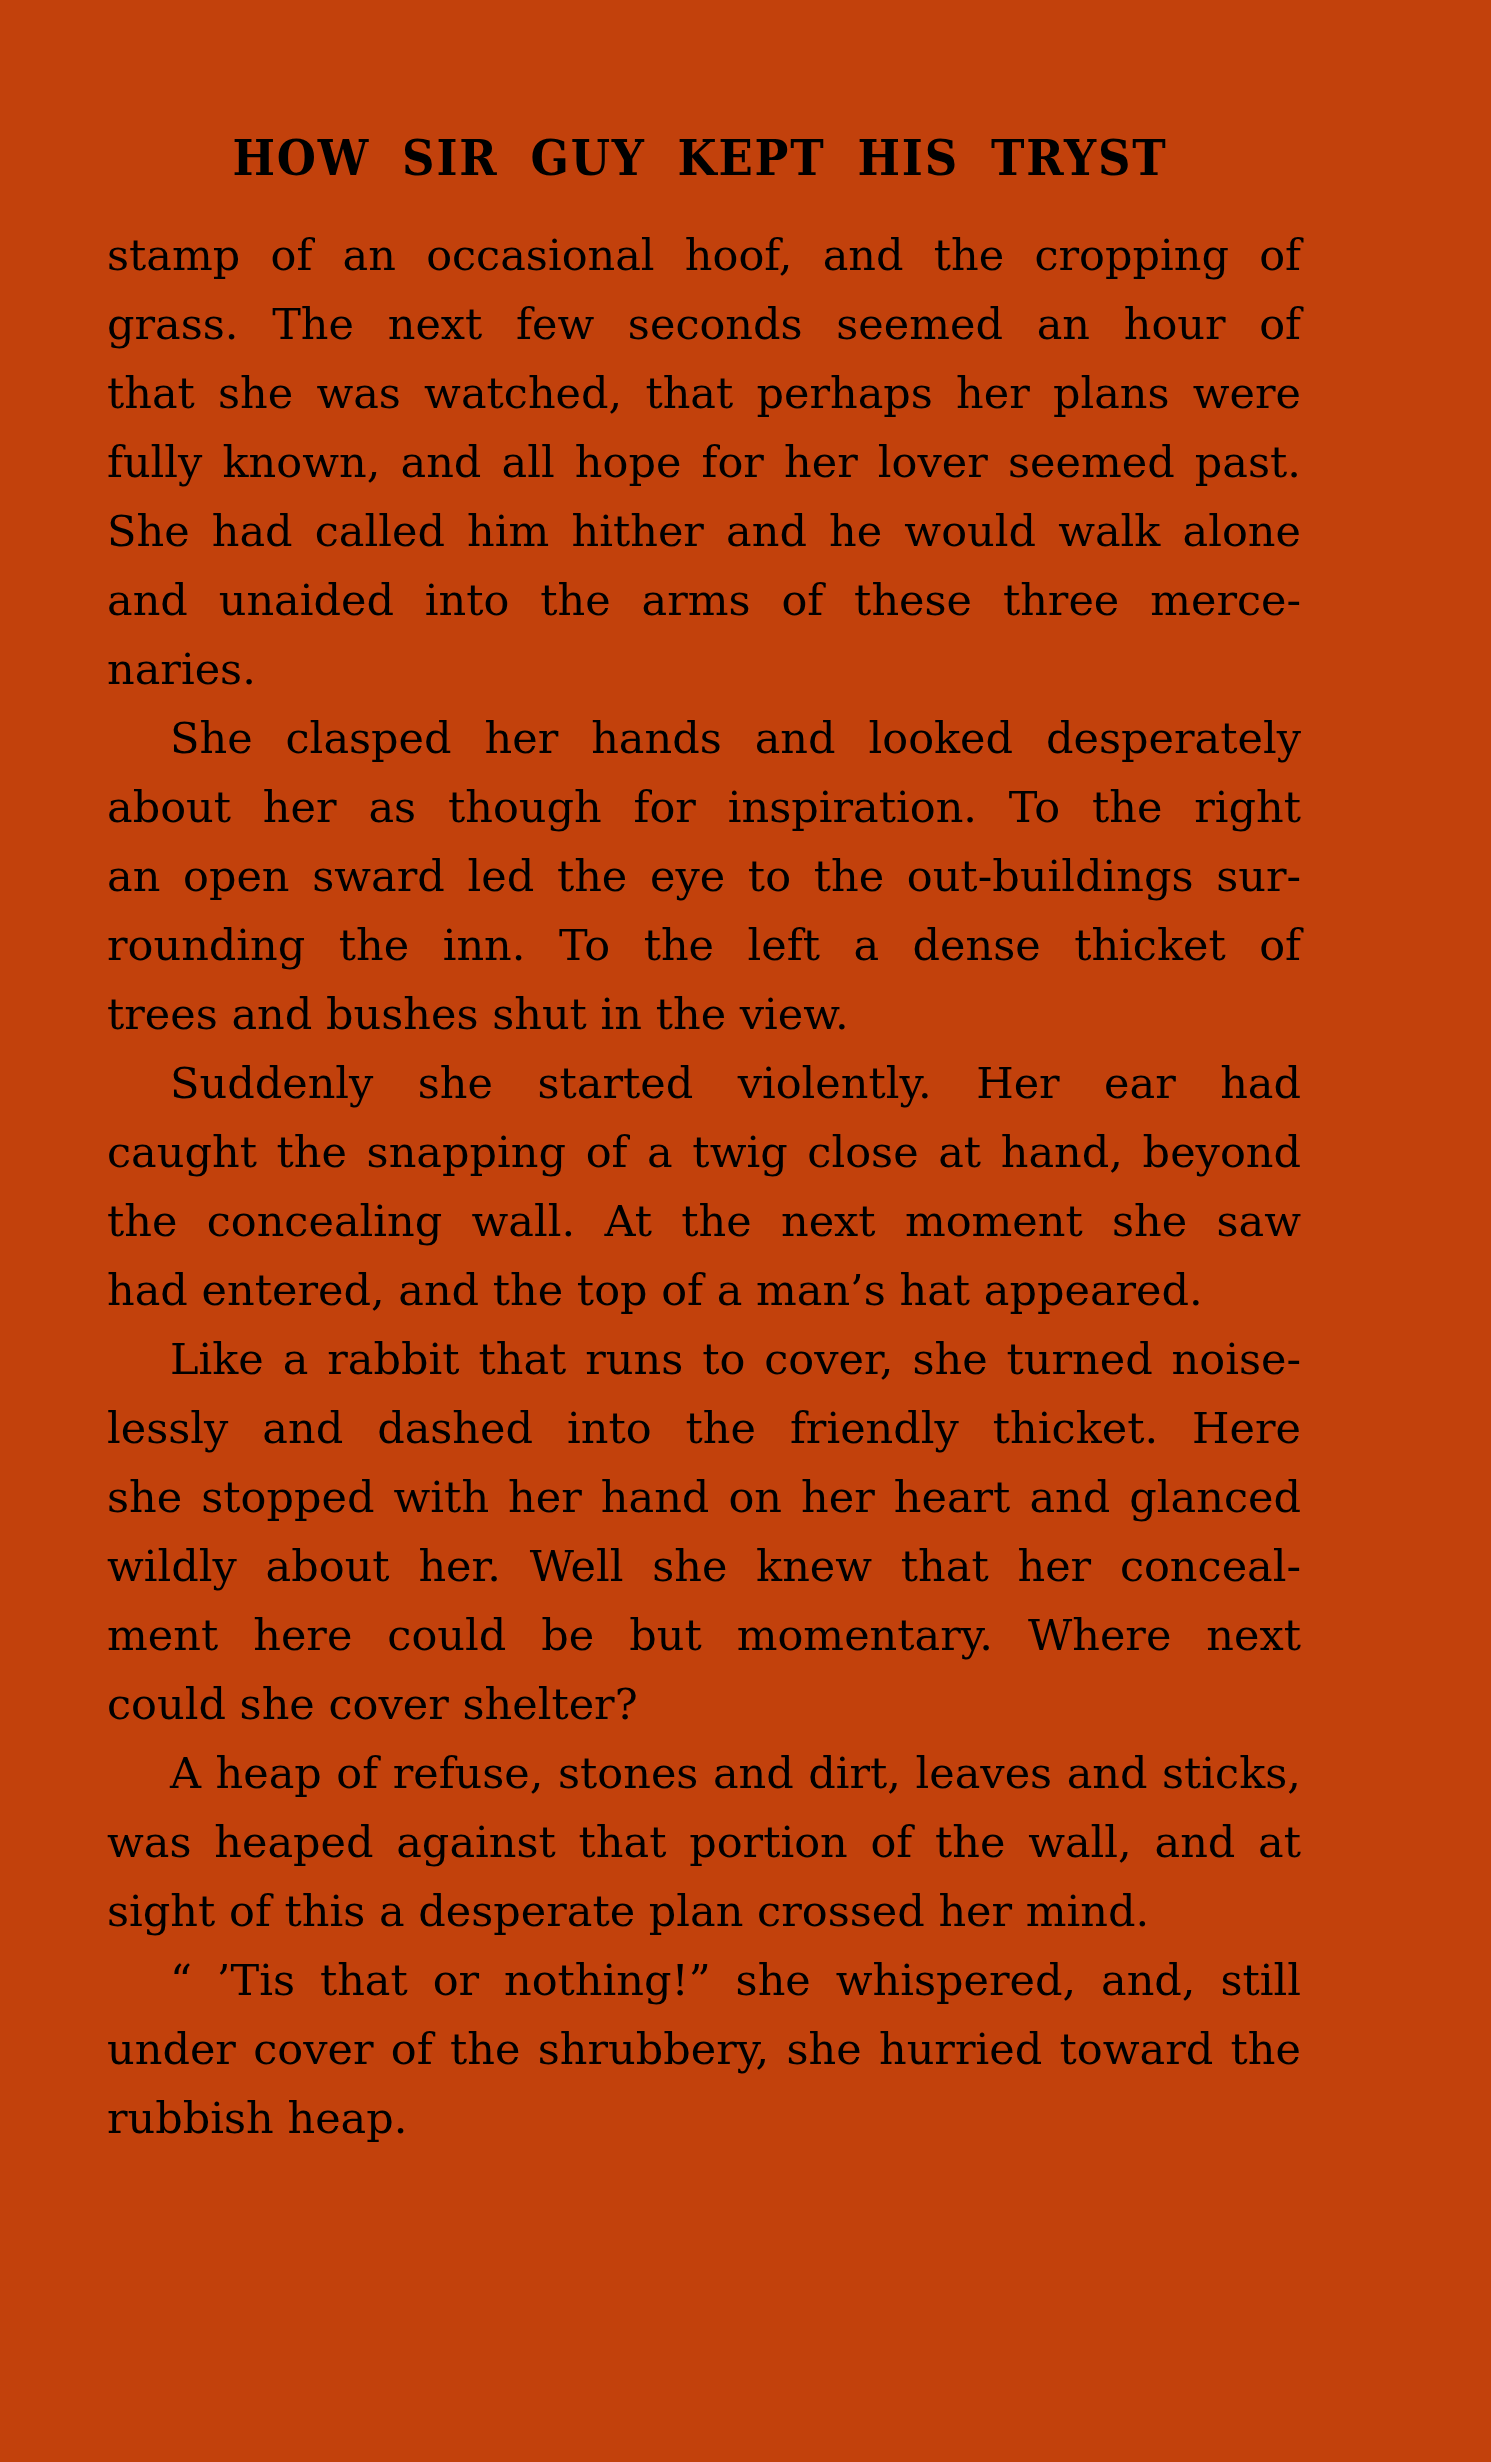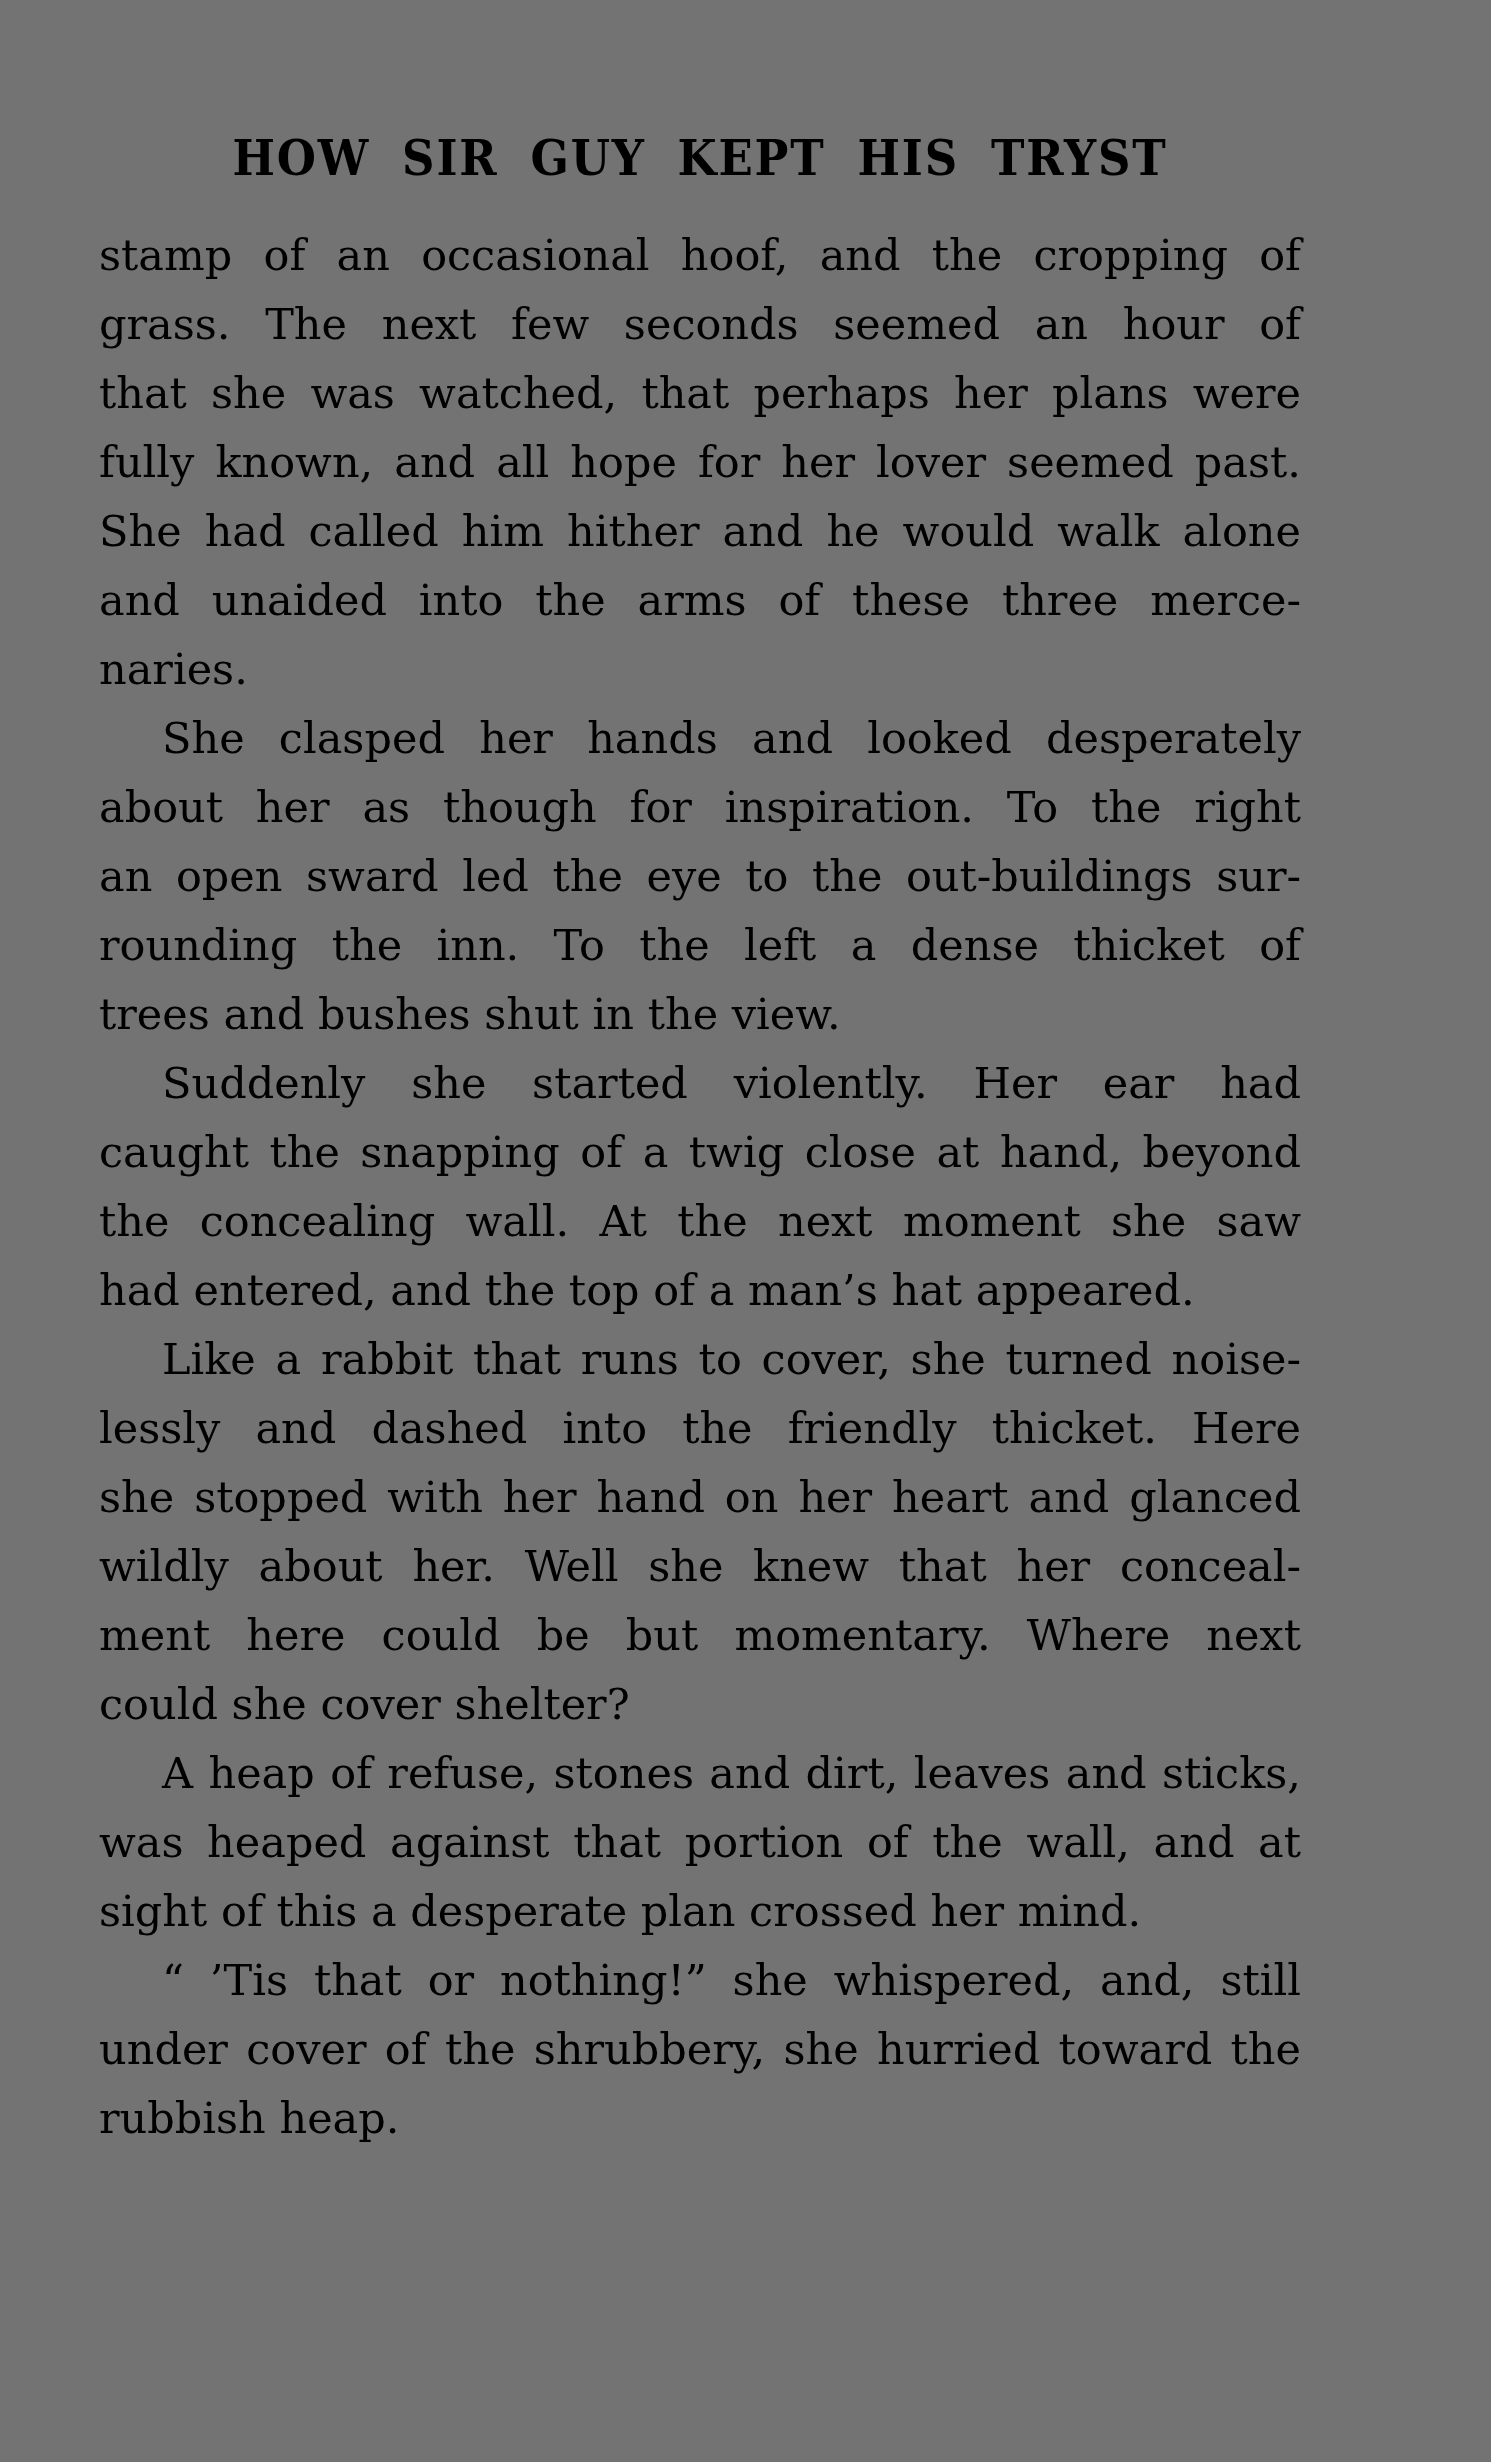--- a/index.html
+++ b/index.html
@@ -4,21 +4,21 @@
 <style>
   html, body {
     margin: 0;
     padding: 0;
     background: #ffffff;
   }
   .page {
     position: relative;
     width: 1492px;
     height: 2462px;
-    background: #737373;
+    background: #c2410c;
     overflow: hidden;
     font-family: "DejaVu Serif", "Liberation Serif", serif;
     color: #000000;
   }
   .running-header {
     position: absolute;
     top: 132px;
     left: 99px;
     width: 1202px;
     text-align: center;
@@ -34,20 +34,21 @@
     top: 221px;
     left: 99px;
     width: 1202px;
     font-size: 43px;
   }
   .line {
     height: 69px;
     line-height: 69px;
     text-align: left;
     white-space: normal;
+    margin-left: 8px;
   }
   .line.j {
     text-align: justify;
     text-align-last: justify;
   }
   .line.i {
     text-indent: 63px;
   }
   .page-number {
     position: absolute;

